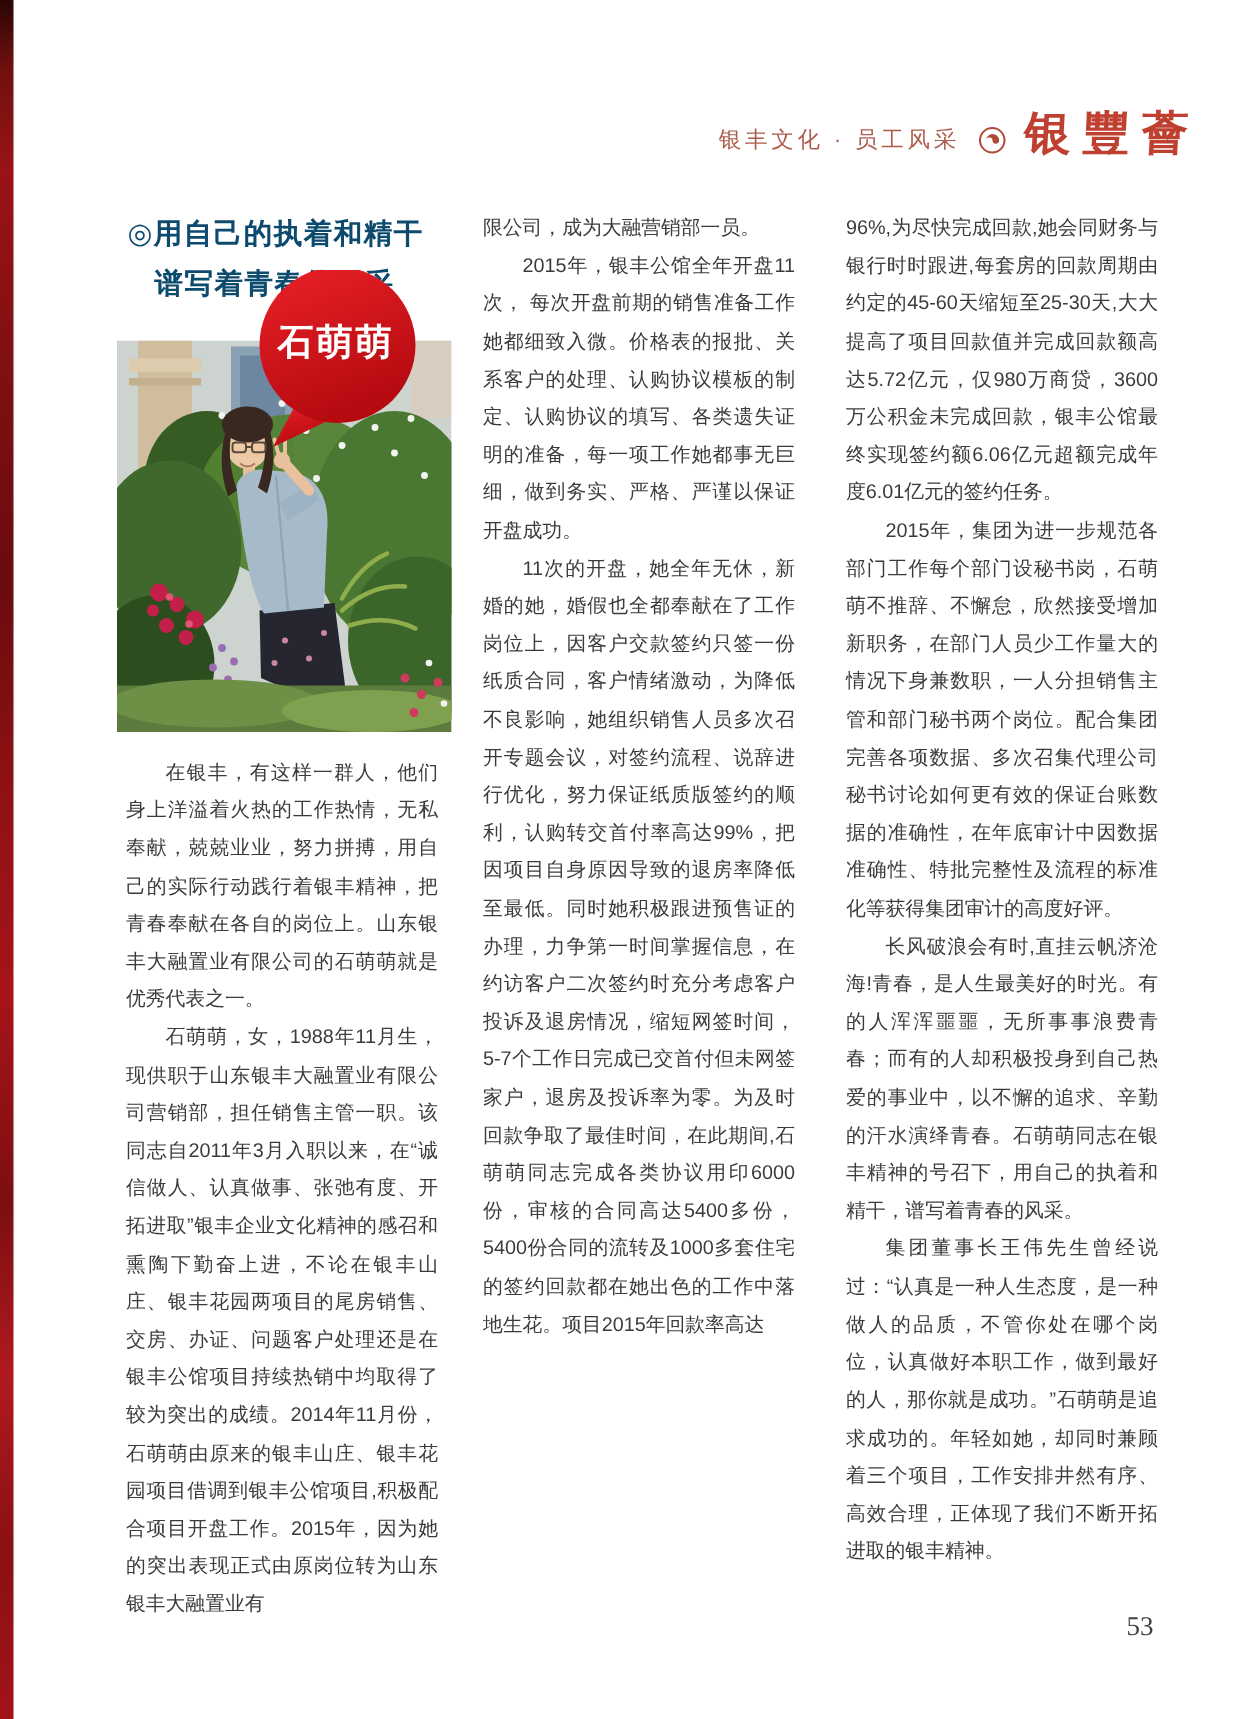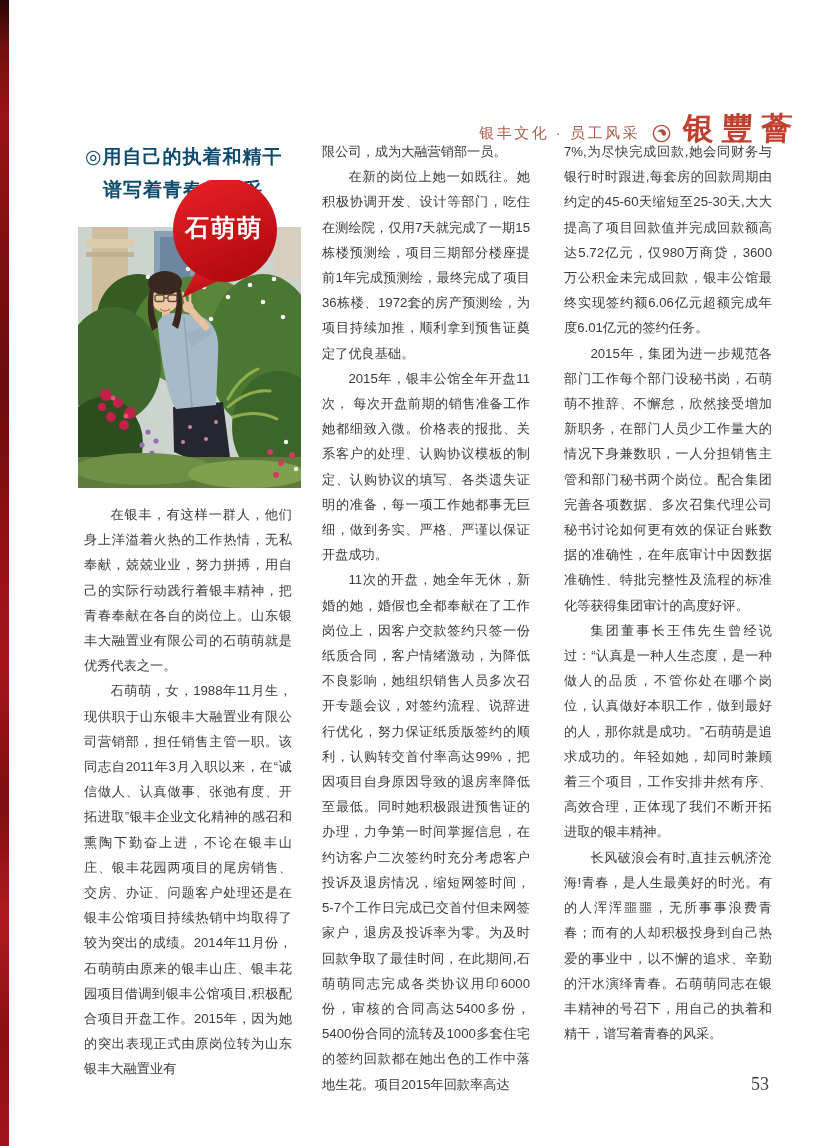--- a/index.html
+++ b/index.html
@@ -9,21 +9,21 @@
   }
   
   .left-strip{
     position:absolute;left:0;top:0;width:9px;height:1146px;
     background:linear-gradient(180deg,
       #2b0506 0%, #70100f 4%, #9a1316 10%, #7e0f12 22%, #6a0b0e 34%,
       #8f1114 46%, #a61419 58%, #7c0e11 70%, #b01a1f 80%, #8a1013 90%, #a21318 100%);
   }
   
   .masthead{
-    position:absolute;top:68px;right:39px;display:flex;align-items:center;gap:12px;margin-top:40px;
+    position:absolute;top:68px;right:39px;display:flex;align-items:center;gap:12px;
   }
   .section-label{
     color:#ad5c4b;font-size:15px;letter-spacing:2.5px;white-space:nowrap;
     transform:translateY(4px);
   }
   .swirl{width:19px;height:19px;transform:translateY(4px);}
   .brand{
     font-family:"DejaVu Serif","Liberation Serif",serif;font-weight:bold;
     color:#bf4030;font-size:31px;letter-spacing:8px;white-space:nowrap;
     transform:skewX(-3deg);
@@ -189,27 +189,26 @@
     <span class="bubble-text">石萌萌</span>
   </div>
 
   <section class="col col-left">
     <p class="indent">在银丰，有这样一群人，他们身上洋溢着火热的工作热情，无私奉献，兢兢业业，努力拼搏，用自己的实际行动践行着银丰精神，把青春奉献在各自的岗位上。山东银丰大融置业有限公司的石萌萌就是优秀代表之一。</p>
     <p class="indent">石萌萌，女，1988年11月生，现供职于山东银丰大融置业有限公司营销部，担任销售主管一职。该同志自2011年3月入职以来，在“诚信做人、认真做事、张弛有度、开拓进取”银丰企业文化精神的感召和熏陶下勤奋上进，不论在银丰山庄、银丰花园两项目的尾房销售、交房、办证、问题客户处理还是在银丰公馆项目持续热销中均取得了较为突出的成绩。2014年11月份，石萌萌由原来的银丰山庄、银丰花园项目借调到银丰公馆项目,积极配合项目开盘工作。2015年，因为她的突出表现正式由原岗位转为山东银丰大融置业有</p>
   </section>
 
   <section class="col col-middle">
     <p>限公司，成为大融营销部一员。</p>
-    <p class="indent">在新的岗位上她一如既往。她积极协调开发、设计等部门，吃住在测绘院，仅用7天就完成了一期15栋楼预测绘，项目三期部分楼座提前1年完成预测绘，最终完成了项目36栋楼、1972套的房产预测绘，为项目持续加推，顺利拿到预售证奠定了优良基础。</p>
     <p class="indent">2015年，银丰公馆全年开盘11次， 每次开盘前期的销售准备工作她都细致入微。价格表的报批、关系客户的处理、认购协议模板的制定、认购协议的填写、各类遗失证明的准备，每一项工作她都事无巨细，做到务实、严格、严谨以保证开盘成功。</p>
     <p class="indent">11次的开盘，她全年无休，新婚的她，婚假也全都奉献在了工作岗位上，因客户交款签约只签一份纸质合同，客户情绪激动，为降低不良影响，她组织销售人员多次召开专题会议，对签约流程、说辞进行优化，努力保证纸质版签约的顺利，认购转交首付率高达99%，把因项目自身原因导致的退房率降低至最低。同时她积极跟进预售证的办理，力争第一时间掌握信息，在约访客户二次签约时充分考虑客户投诉及退房情况，缩短网签时间，5-7个工作日完成已交首付但未网签家户，退房及投诉率为零。为及时回款争取了最佳时间，在此期间,石萌萌同志完成各类协议用印6000份，审核的合同高达5400多份，5400份合同的流转及1000多套住宅的签约回款都在她出色的工作中落地生花。项目2015年回款率高达</p>
   </section>
 
   <section class="col col-right">
-    <p>7%,为尽快完成回款,她会同财务与银行时时跟进,每套房的回款周期由约定的45-60天缩短至25-30天,大大提高了项目回款值并完成回款额高达5.72亿元，仅980万商贷，3600万公积金未完成回款，银丰公馆最终实现签约额6.06亿元超额完成年度6.01亿元的签约任务。</p>
+    <p>96%,为尽快完成回款,她会同财务与银行时时跟进,每套房的回款周期由约定的45-60天缩短至25-30天,大大提高了项目回款值并完成回款额高达5.72亿元，仅980万商贷，3600万公积金未完成回款，银丰公馆最终实现签约额6.06亿元超额完成年度6.01亿元的签约任务。</p>
     <p class="indent">2015年，集团为进一步规范各部门工作每个部门设秘书岗，石萌萌不推辞、不懈怠，欣然接受增加新职务，在部门人员少工作量大的情况下身兼数职，一人分担销售主管和部门秘书两个岗位。配合集团完善各项数据、多次召集代理公司秘书讨论如何更有效的保证台账数据的准确性，在年底审计中因数据准确性、特批完整性及流程的标准化等获得集团审计的高度好评。</p>
+    <p class="indent">长风破浪会有时,直挂云帆济沧海!青春，是人生最美好的时光。有的人浑浑噩噩，无所事事浪费青春；而有的人却积极投身到自己热爱的事业中，以不懈的追求、辛勤的汗水演绎青春。石萌萌同志在银丰精神的号召下，用自己的执着和精干，谱写着青春的风采。</p>
     <p class="indent">集团董事长王伟先生曾经说过：“认真是一种人生态度，是一种做人的品质，不管你处在哪个岗位，认真做好本职工作，做到最好的人，那你就是成功。”石萌萌是追求成功的。年轻如她，却同时兼顾着三个项目，工作安排井然有序、高效合理，正体现了我们不断开拓进取的银丰精神。</p>
-    <p class="indent">长风破浪会有时,直挂云帆济沧海!青春，是人生最美好的时光。有的人浑浑噩噩，无所事事浪费青春；而有的人却积极投身到自己热爱的事业中，以不懈的追求、辛勤的汗水演绎青春。石萌萌同志在银丰精神的号召下，用自己的执着和精干，谱写着青春的风采。</p>
   </section>
 
   <div class="page-number">53</div>
 
 </div>
 
 </body></html>

